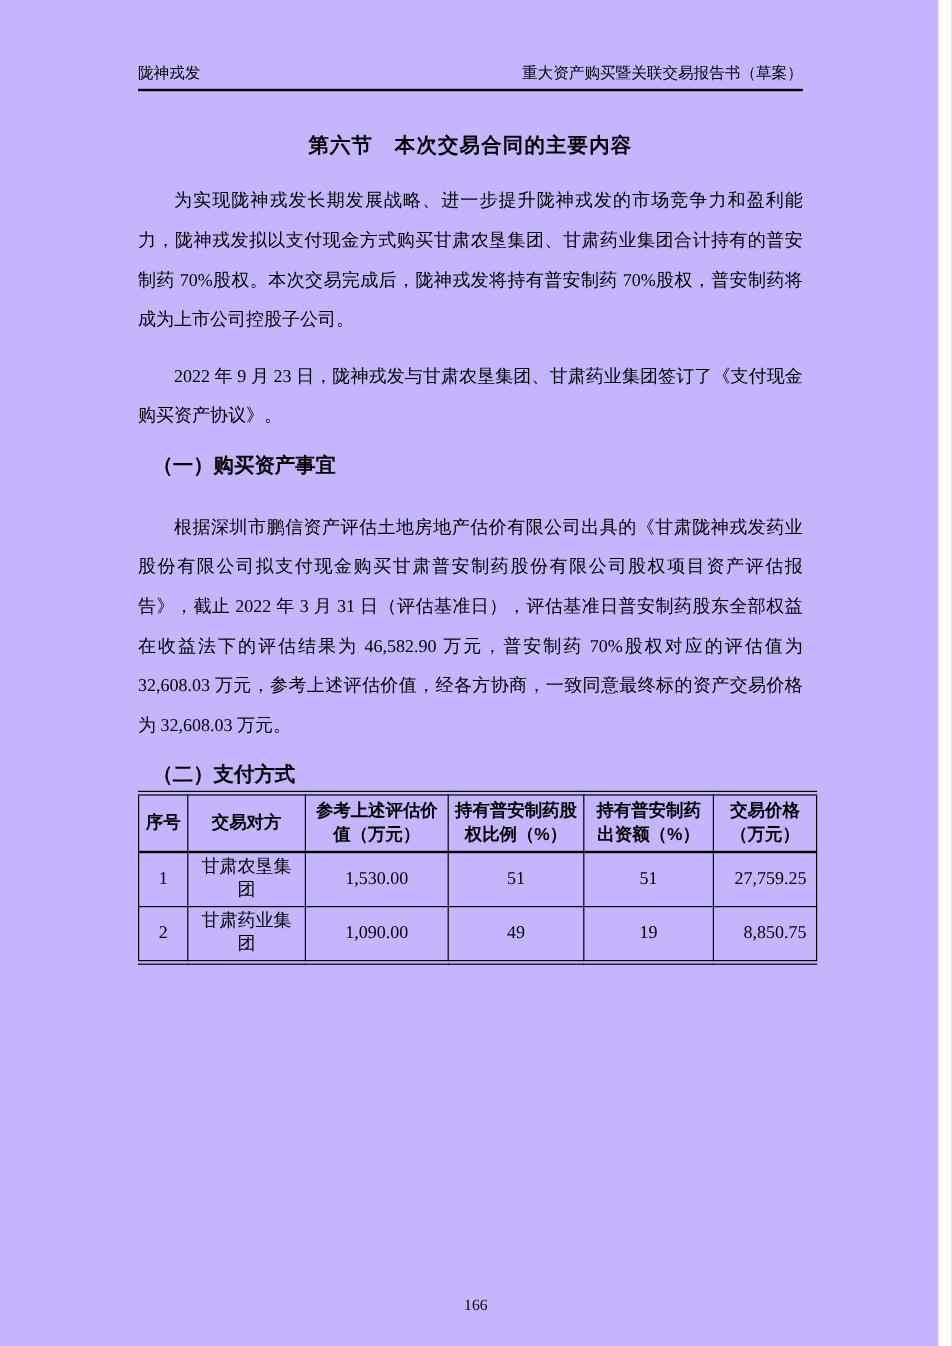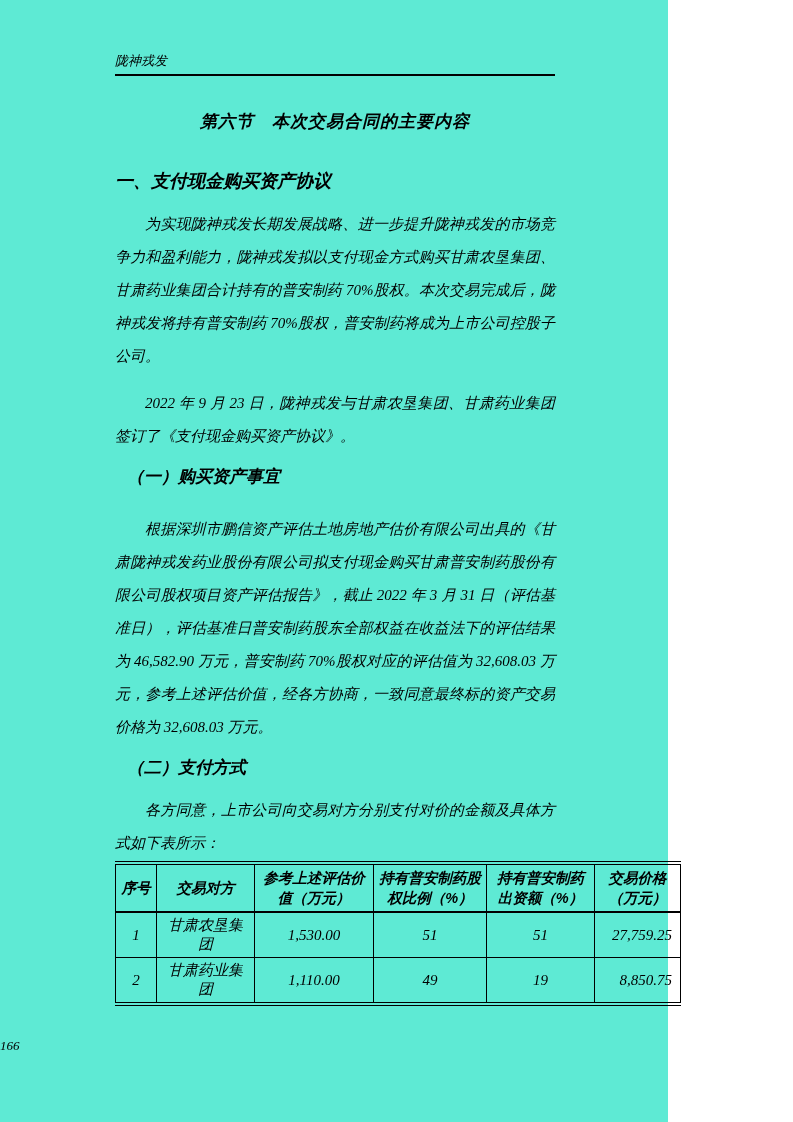--- a/index.html
+++ b/index.html
@@ -8,25 +8,24 @@
     width: 793px;
     height: 1122px;
     position: relative;
     overflow: hidden;
     color: #000;
     font-family: "Liberation Serif", "DejaVu Serif", serif;
   }
   .page {
     position: absolute;
     top: 0; left: 0;
-    width: 668px; height: 1122px;
-    background: #5eead4;
+    width: 782px; height: 1122px;
+    background: #c4b5fd;
     box-sizing: border-box;
     padding: 52px 113px 0 115px;
-    font-style: italic;
   }
   
   .doc-header {
     display: flex;
     justify-content: space-between;
     align-items: flex-end;
     font-size: 13px;
     line-height: 18px;
     padding-bottom: 4px;
     border-bottom: 2px solid #000;
@@ -93,48 +92,48 @@
   table.pay-table td {
     font-size: 15px;
     line-height: 19px;
     height: 26px;
   }
   table.pay-table td.num-right { text-align: right; padding-right: 8px; }
   
   .doc-footer {
     position: absolute;
     left: 0;
-    top: 1038px;
+    top: 1080px;
     width: 793px;
+    text-align: center;
     font-size: 13px;
   }
 </style>
 </head>
 <body>
 
 <div class="page">
 
   <div class="doc-header">
     <span>陇神戎发</span>
+    <span>重大资产购买暨关联交易报告书（草案）</span>
   </div>
 
   <div class="doc-title">第六节　本次交易合同的主要内容</div>
 
-  <div class="h-level1">一、支付现金购买资产协议</div>
 
   <p class="body-para">为实现陇神戎发长期发展战略、进一步提升陇神戎发的市场竞争力和盈利能力，陇神戎发拟以支付现金方式购买甘肃农垦集团、甘肃药业集团合计持有的普安制药 70%股权。本次交易完成后，陇神戎发将持有普安制药 70%股权，普安制药将成为上市公司控股子公司。</p>
   <p class="body-para">2022 年 9 月 23 日，陇神戎发与甘肃农垦集团、甘肃药业集团签订了《支付现金购买资产协议》。</p>
 
   <div class="h-level2">（一）购买资产事宜</div>
 
   <p class="body-para tight">根据深圳市鹏信资产评估土地房地产估价有限公司出具的《甘肃陇神戎发药业股份有限公司拟支付现金购买甘肃普安制药股份有限公司股权项目资产评估报告》，截止 2022 年 3 月 31 日（评估基准日），评估基准日普安制药股东全部权益在收益法下的评估结果为 46,582.90 万元，普安制药 70%股权对应的评估值为 32,608.03 万元，参考上述评估价值，经各方协商，一致同意最终标的资产交易价格为 32,608.03 万元。</p>
 
   <div class="h-level2">（二）支付方式</div>
 
-  <p class="body-para">各方同意，上市公司向交易对方分别支付对价的金额及具体方式如下表所示：</p>
 
   <table class="pay-table">
     <colgroup>
       <col style="width:41px">
       <col style="width:98px">
       <col style="width:119px">
       <col style="width:113px">
       <col style="width:108px">
       <col style="width:86px">
     </colgroup>
@@ -153,21 +152,21 @@
         <td>1</td>
         <td>甘肃农垦集团</td>
         <td>1,530.00</td>
         <td>51</td>
         <td>51</td>
         <td class="num-right">27,759.25</td>
       </tr>
       <tr>
         <td>2</td>
         <td>甘肃药业集团</td>
-        <td>1,110.00</td>
+        <td>1,090.00</td>
         <td>49</td>
         <td>19</td>
         <td class="num-right">8,850.75</td>
       </tr>
     </tbody>
   </table>
 
   <div class="doc-footer">
     <span>166</span>
   </div>

